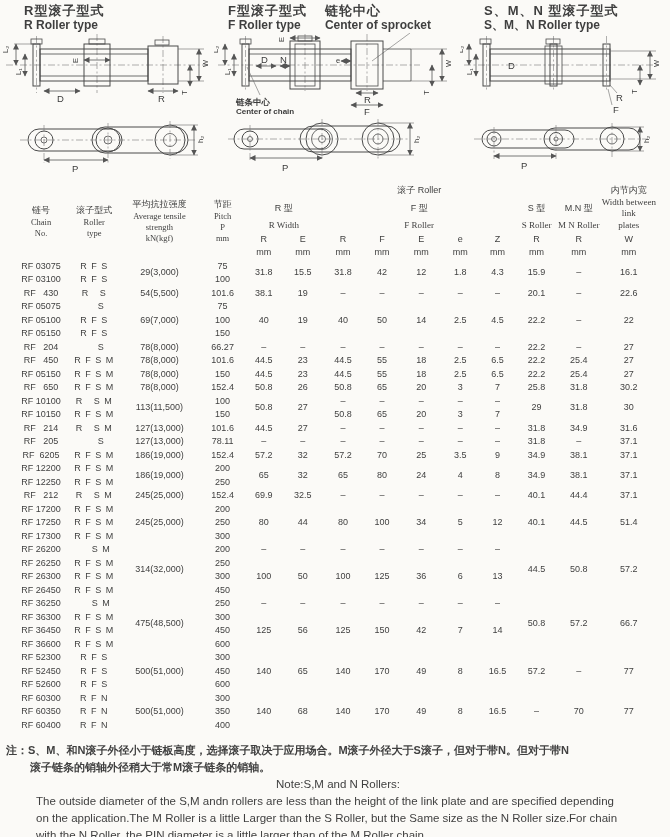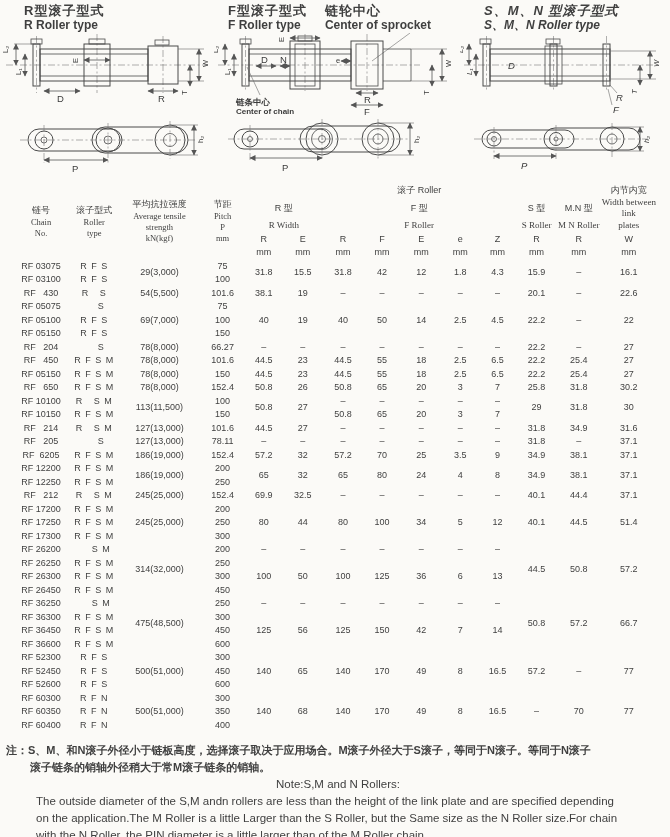--- a/index.html
+++ b/index.html
@@ -9,21 +9,21 @@
     font-family:"Liberation Sans","DejaVu Sans",sans-serif;
     color:#3f3f3f;
     overflow:hidden;
   }
   .page{width:670px;height:837px;position:relative;border-radius:29px;}
   
   .diagrams{display:flex;height:182px;padding-top:4px;box-sizing:border-box;}
   .diag{position:relative;}
   #d1{width:214px;}
   #d2{width:246px;}
-  #d3{width:210px;font-style:italic;}
+  #d3{width:210px;}
   .dt{padding-left:24px;line-height:1.15;}
   .dt-zh{font-size:13px;font-weight:bold;letter-spacing:1px;}
   .dt-en{font-size:12px;font-weight:bold;}
   #d2 .dt{display:inline-block;vertical-align:top;padding-left:14px;}
   #d2 .dt2{display:inline-block;vertical-align:top;padding-left:18px;line-height:1.15;}
   .diag svg{display:block;}
   .ol{fill:none;stroke:#4a4a4a;stroke-width:1;}
   .ol2{fill:none;stroke:#4a4a4a;stroke-width:.8;}
   .cl{stroke:#7a7a7a;stroke-width:.6;stroke-dasharray:7 2.5 2 2.5;fill:none;}
   .dim{stroke:#555;stroke-width:.8;marker-start:url(#ah);marker-end:url(#ah);}
@@ -756,21 +756,21 @@
           <tr>
             <td class="c-chain">RF 60400</td>
             <td class="c-type">R F N</td>
             <td>400</td>
           </tr>
         </tbody>
     </table>
   </div>
 
   <div class="notes">
-    <div class="n-zh1">注：S、M、和N滚子外径小于链板高度，选择滚子取决于应用场合。M滚子外径大于S滚子，等同于N滚子。等同于N滚子</div>
+    <div class="n-zh1">注：S、M、和N滚子外径小于链板高度，选择滚子取决于应用场合。M滚子外径大于S滚子，但对于带N。但对于带N</div>
     <div class="n-zh2">滚子链条的销轴外径稍大于常M滚子链条的销轴。</div>
     <div class="n-ttl">Note:S,M and N Rollers:</div>
     <div class="n-en">The outside diameter of the S,M andn rollers are less than the height of the link plate and are specified depending</div>
     <div class="n-en">on the application.The M Roller is a little Larger than the S Roller, but the Same size as the N Roller size.For chain</div>
     <div class="n-en">with the N Roller, the PIN diameter is a little larger than of the M Roller chain.</div>
   </div>
 
 </div>
 
 </body></html>

